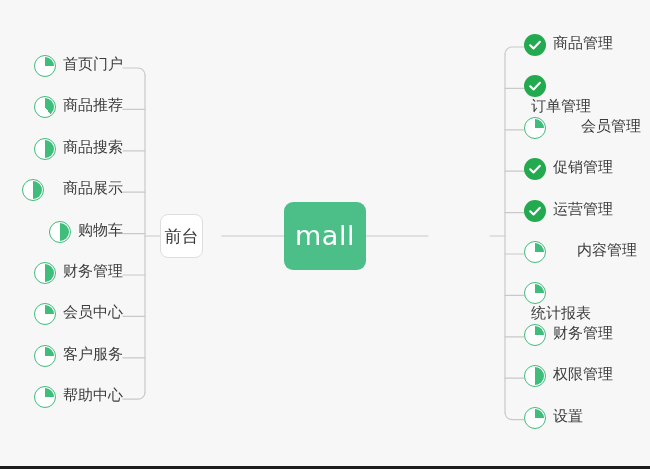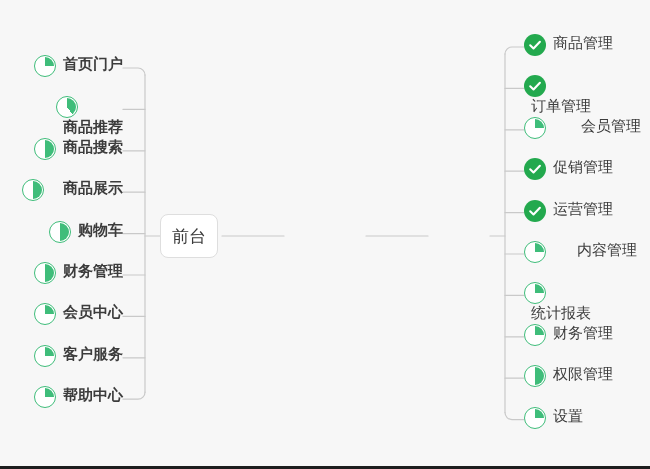--- a/index.html
+++ b/index.html
@@ -52,21 +52,21 @@
     font-size: 27px;
     line-height: 68px;
     text-align: center;
     letter-spacing: 0.5px;
     box-sizing: border-box;
   }
 
   .mid-node {
     position: absolute;
     top: 214px;
-    width: 58px;
+    width: 43px;
     height: 44px;
     border-radius: 8px;
     background: #ffffff;
     border: 1px solid #dedede;
     color: #3a3a3a;
     font-size: 17px;
     line-height: 42px;
     text-align: center;
     box-sizing: border-box;
   }
@@ -80,21 +80,20 @@
     display: flex;
     align-items: flex-start;
     white-space: nowrap;
   }
   .leaf .leaf-label {
     font-size: 15px;
     color: #3c3c3c;
   }
   .leaf.left-leaf {
     flex-direction: row;
-    font-weight: bold;
   }
   .leaf.left-leaf .leaf-label { margin-left: 7px; }
   .leaf.right-leaf .leaf-label { margin-left: 7px; }
 
   
   .ico {
     width: 22px;
     height: 22px;
     flex: 0 0 22px;
     border-radius: 50%;
@@ -148,34 +147,37 @@
       <path d="M 524 212.6 H 505" fill="none" stroke="#c9c9c9" stroke-width="1.2" stroke-linecap="round"></path>
       <path d="M 524 254 H 505" fill="none" stroke="#c9c9c9" stroke-width="1.2" stroke-linecap="round"></path>
       <path d="M 524 295.4 H 505" fill="none" stroke="#c9c9c9" stroke-width="1.2" stroke-linecap="round"></path>
       <path d="M 524 336.8 H 505" fill="none" stroke="#c9c9c9" stroke-width="1.2" stroke-linecap="round"></path>
       <path d="M 524 378.2 H 505" fill="none" stroke="#c9c9c9" stroke-width="1.2" stroke-linecap="round"></path>
       <path d="M 524 419.59999999999997 H 512 A 7 7 0 0 1 505 412.59999999999997" fill="none" stroke="#c9c9c9" stroke-width="1.2" stroke-linecap="round"></path>
       <path d="M 366 236 H 428" fill="none" stroke="#c9c9c9" stroke-width="1.2" stroke-linecap="round"></path>
       <path d="M 490 236 H 505" fill="none" stroke="#c9c9c9" stroke-width="1.2" stroke-linecap="round"></path>
     </svg>
 
+  <div class="root-node">
+    <span>mall</span>
+  </div>
 
   <div class="mid-node left">
     <span>前台</span>
   </div>
 
 
   <div id="left-leaves">
       <div class="leaf left-leaf" style="top: 55px; right: 527px;">
         <span class="ico pie">
           <span class="wedge" style="background: conic-gradient(#3fbd7a 0deg 90deg, #ffffff 90deg 360deg);"></span>
         </span>
         <span class="leaf-label">首页门户</span>
       </div>
-      <div class="leaf left-leaf" style="top: 96.4px; right: 527px; flex-direction: column;">
+      <div class="leaf left-leaf" style="top: 96.4px; right: 527px;">
         <span class="ico pie">
           <span class="wedge" style="background: conic-gradient(#3fbd7a 0deg 144deg, #ffffff 144deg 360deg);"></span>
         </span>
         <span class="leaf-label">商品推荐</span>
       </div>
       <div class="leaf left-leaf" style="top: 137.8px; right: 527px;">
         <span class="ico pie">
           <span class="wedge" style="background: conic-gradient(#3fbd7a 0deg 180deg, #ffffff 180deg 360deg);"></span>
         </span>
         <span class="leaf-label">商品搜索</span>

